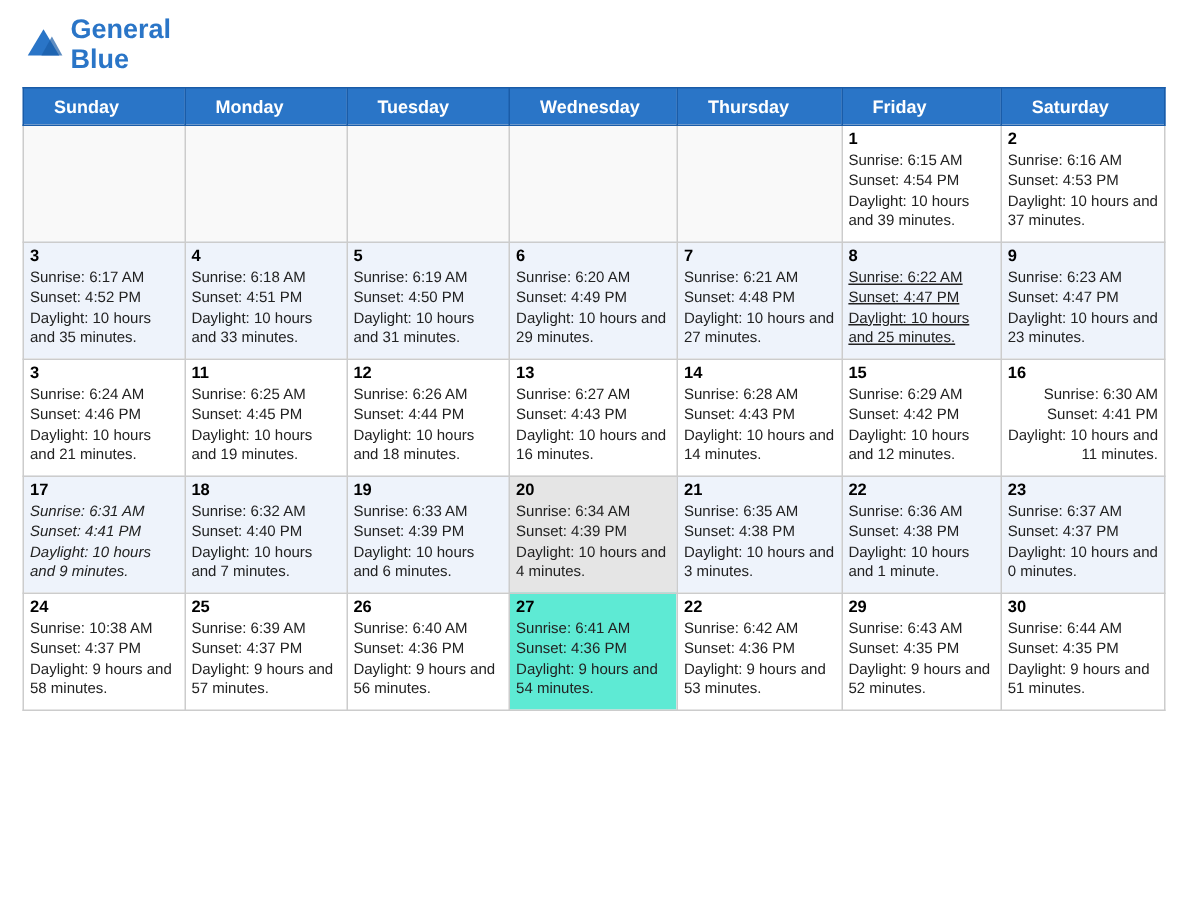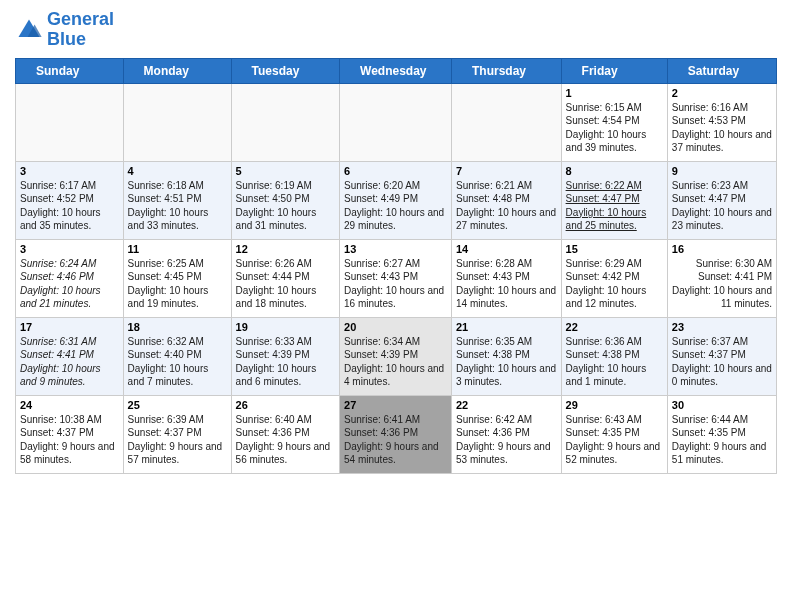--- a/index.html
+++ b/index.html
@@ -184,21 +184,21 @@
           <td style="background-color: rgb(238, 243, 251);">
             <div class="day-num">9</div>
             <div class="day-info" style="white-space: pre-line;">Sunrise: 6:23 AM
 Sunset: 4:47 PM
 Daylight: 10 hours and 23 minutes.</div>
           </td>
         </tr>
         <tr>
           <td style="background-color: rgb(255, 255, 255);">
             <div class="day-num">3</div>
-            <div class="day-info" style="white-space: pre-line; font-style: italic;">Sunrise: 6:24 AM
+            <div class="day-info" style="white-space: pre-line;">Sunrise: 6:24 AM
 Sunset: 4:46 PM
 Daylight: 10 hours and 21 minutes.</div>
           </td>
           <td style="background-color: rgb(255, 255, 255);">
             <div class="day-num">11</div>
             <div class="day-info" style="white-space: pre-line;">Sunrise: 6:25 AM
 Sunset: 4:45 PM
 Daylight: 10 hours and 19 minutes.</div>
           </td>
           <td style="background-color: rgb(255, 255, 255);">
@@ -288,21 +288,21 @@
             <div class="day-info" style="white-space: pre-line;">Sunrise: 6:39 AM
 Sunset: 4:37 PM
 Daylight: 9 hours and 57 minutes.</div>
           </td>
           <td style="background-color: rgb(255, 255, 255);">
             <div class="day-num">26</div>
             <div class="day-info" style="white-space: pre-line;">Sunrise: 6:40 AM
 Sunset: 4:36 PM
 Daylight: 9 hours and 56 minutes.</div>
           </td>
-          <td style="background-color: #a3a3a3;">
+          <td style="background-color: #5eead4;">
             <div class="day-num">27</div>
             <div class="day-info" style="white-space: pre-line;">Sunrise: 6:41 AM
 Sunset: 4:36 PM
 Daylight: 9 hours and 54 minutes.</div>
           </td>
           <td style="background-color: rgb(255, 255, 255);">
             <div class="day-num">22</div>
             <div class="day-info" style="white-space: pre-line;">Sunrise: 6:42 AM
 Sunset: 4:36 PM
 Daylight: 9 hours and 53 minutes.</div>

